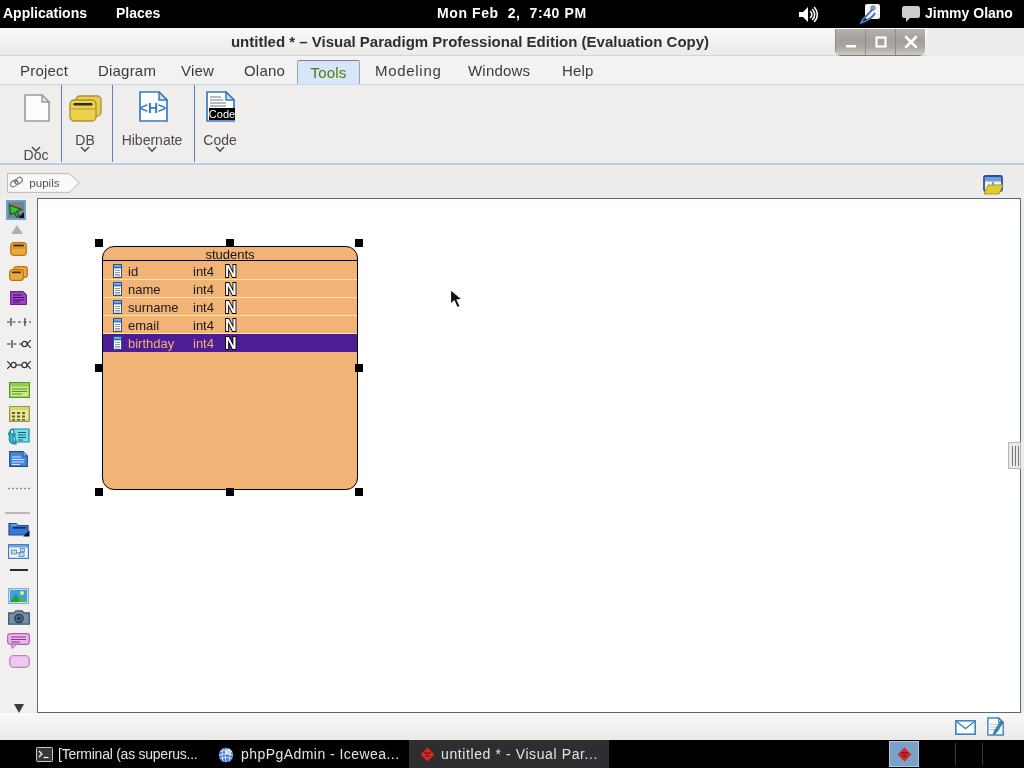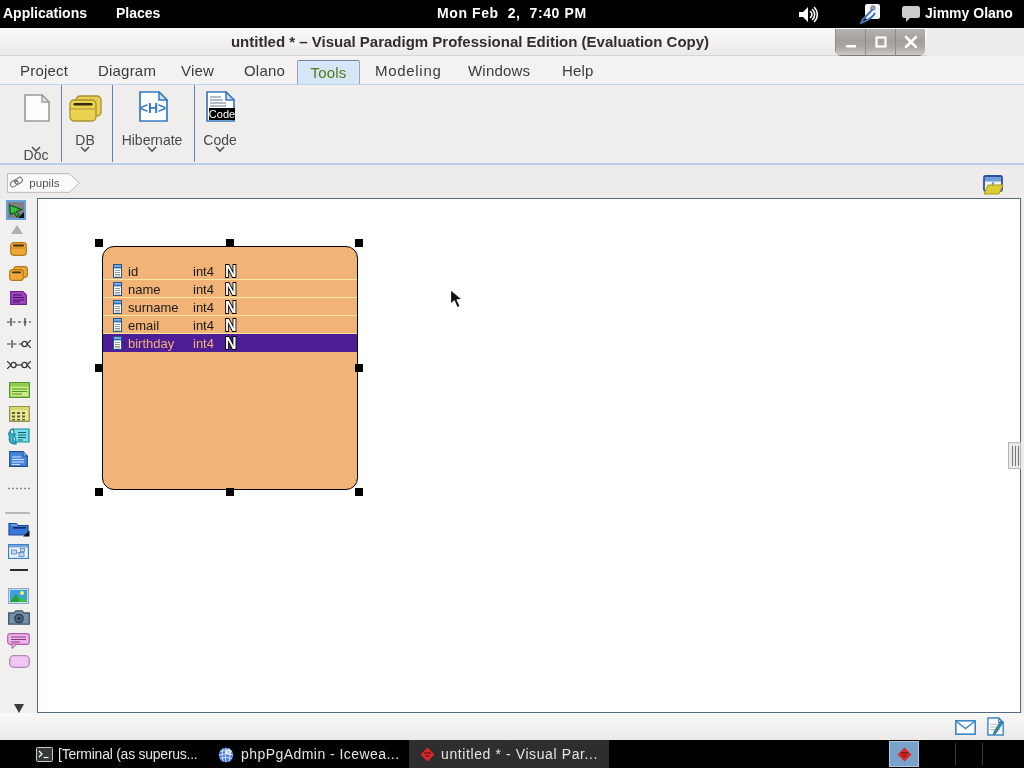--- a/index.html
+++ b/index.html
@@ -327,20 +327,21 @@
       <rect x="0.7" y="0.7" width="19.6" height="11.6" rx="4" fill="#eec8f2" stroke="#b884bc" stroke-width="1.3"></rect>
     </svg>
 
     <svg style="position:absolute; left:14px; top:506px;" width="10" height="9" viewBox="0 0 10 9">
         <polygon points="0,0 10,0 5,9" fill="#3a3a3a"></polygon>
       </svg>
   </div>
   <div id="canvas" class="abs"></div>
 
   <div id="enttable" class="abs">
+    <div id="enttitle">students</div>
     <div class="erow" style="top:15px;">
       <svg class="cicon" width="9" height="14" viewBox="0 0 9 14">
           <rect x="0.5" y="0.5" width="8" height="13" fill="#fff" stroke="#26538c" stroke-width="1"></rect>
           <rect x="1" y="1" width="7" height="1.8" fill="#7fb2e8"></rect>
           <rect x="1" y="2.6" width="7" height="1.8" fill="#2e6fc2"></rect>
           <g stroke="#8a8a8a" stroke-width="0.9">
             <path d="M2 6.5 h5 M2 8.5 h5 M2 10.5 h5 M2 12 h5"></path>
           </g>
         </svg>
       <span class="nm">id</span>

